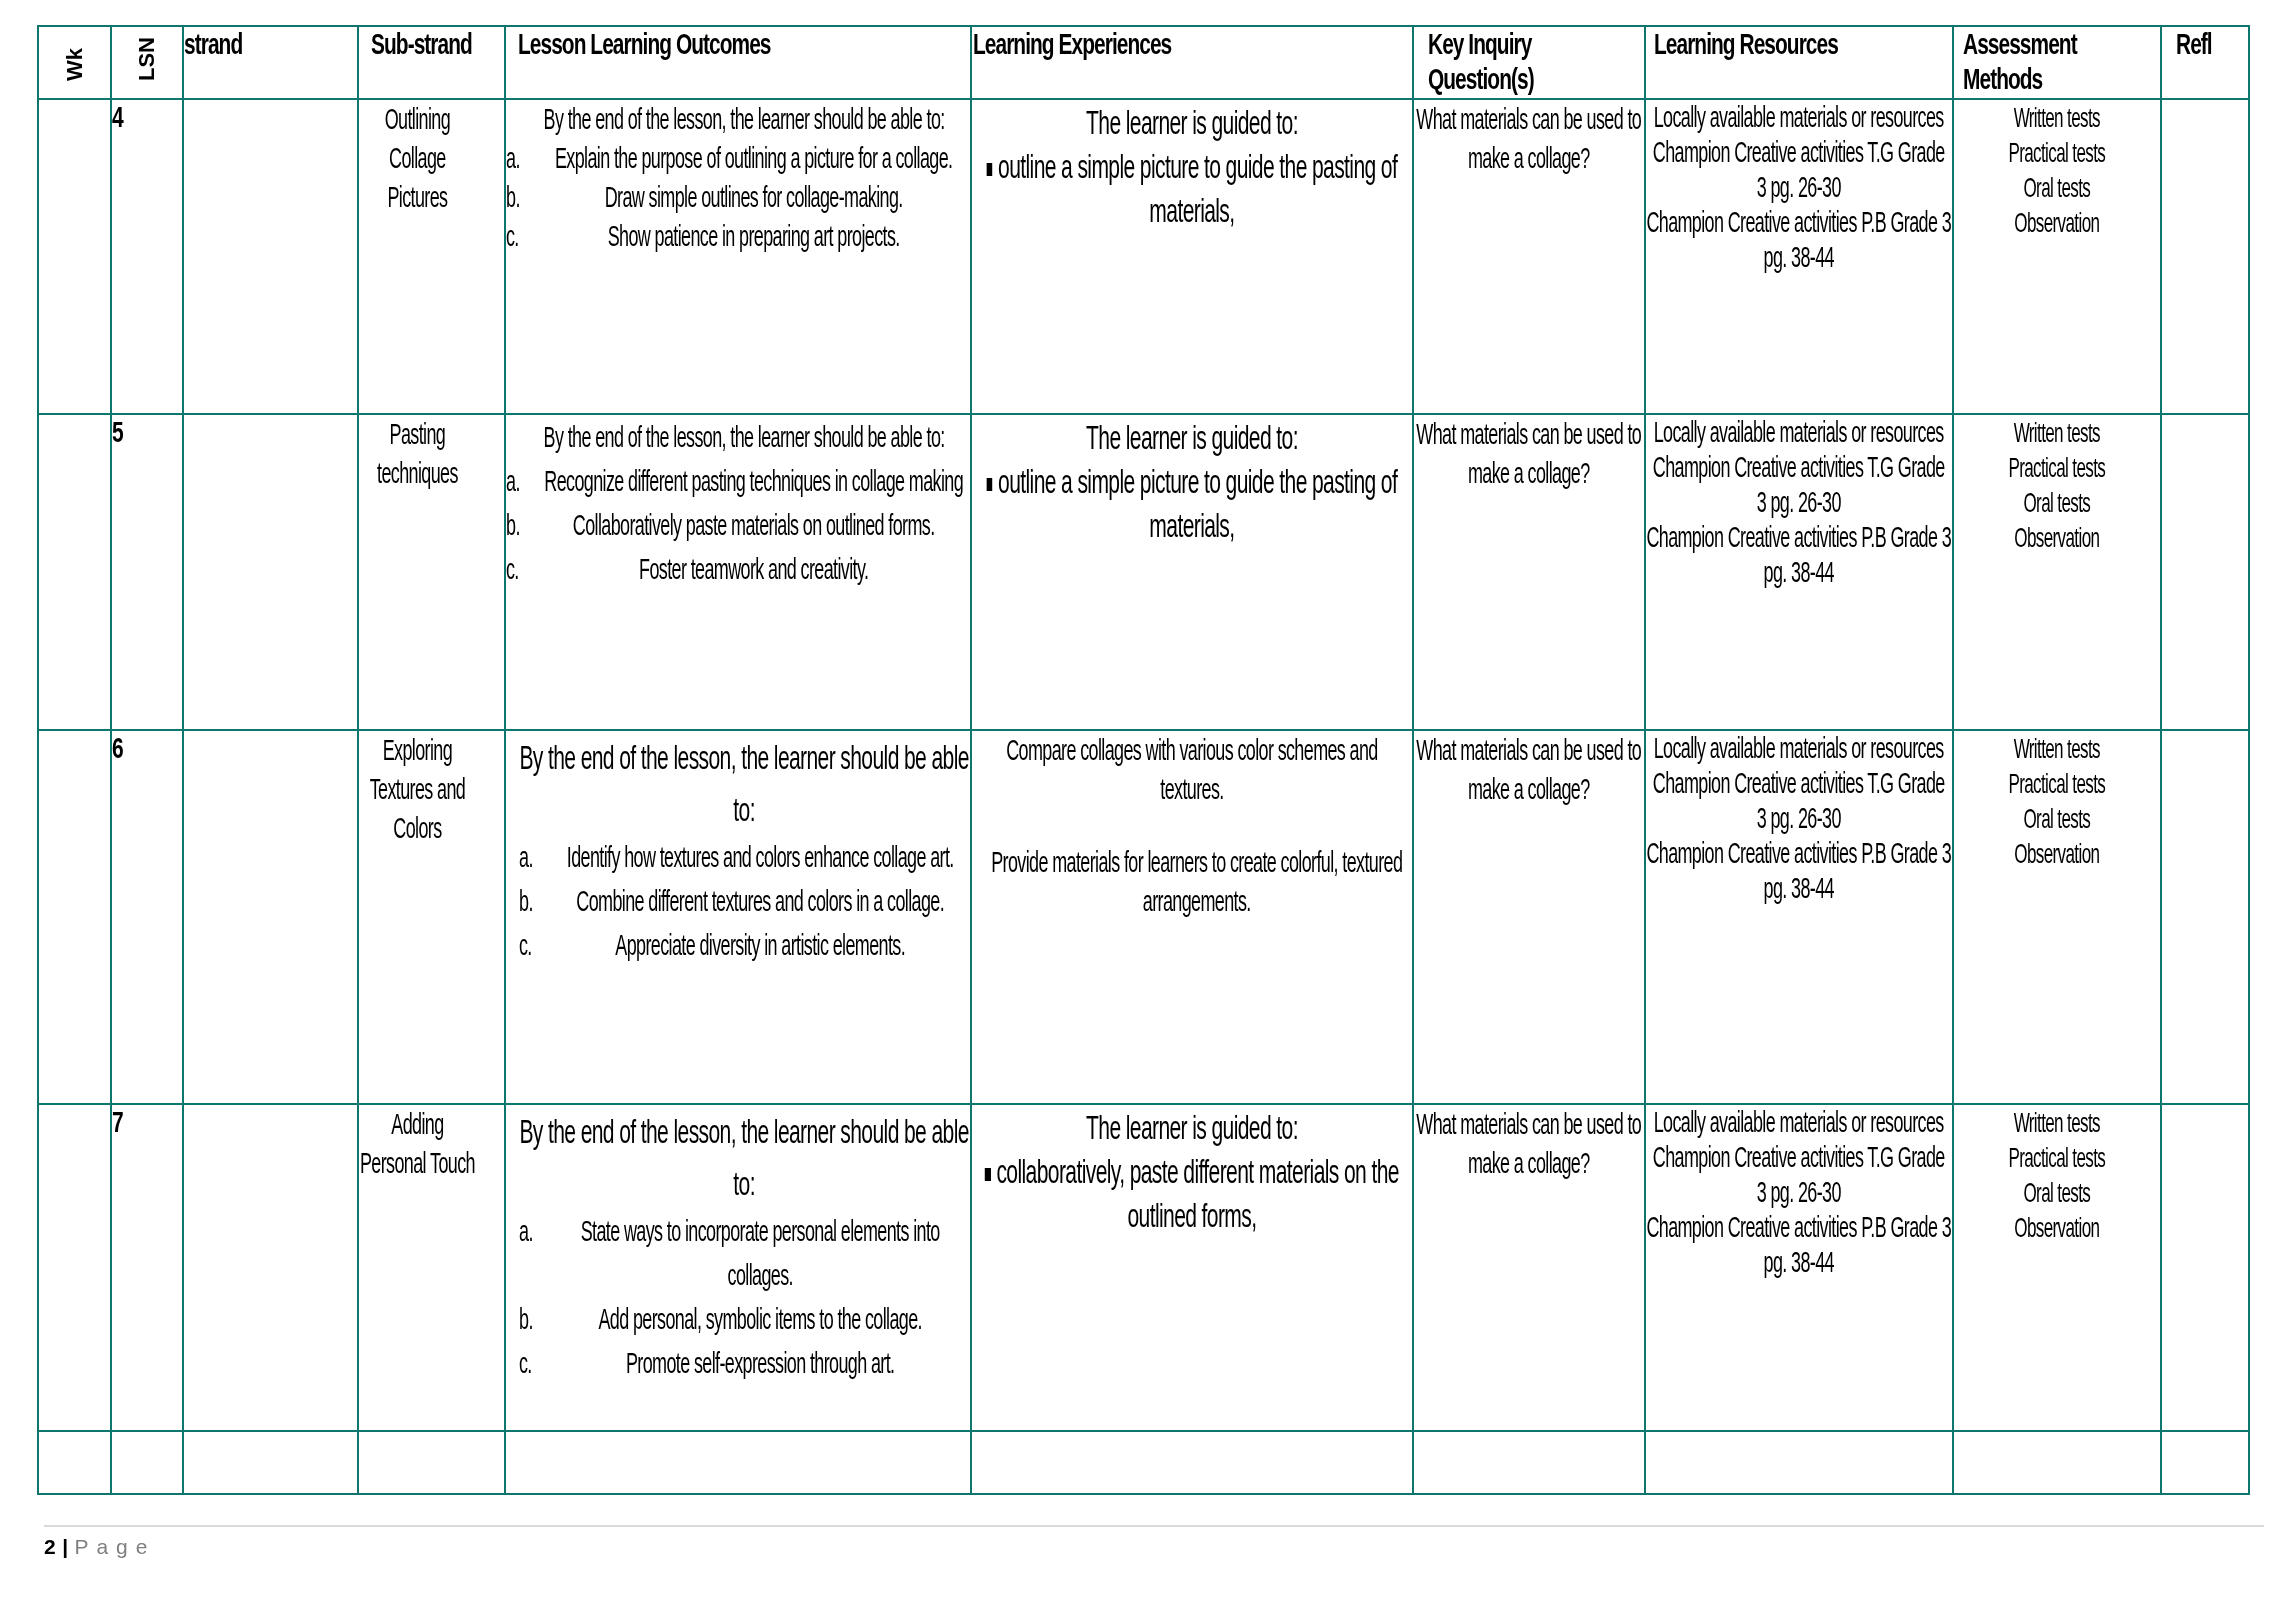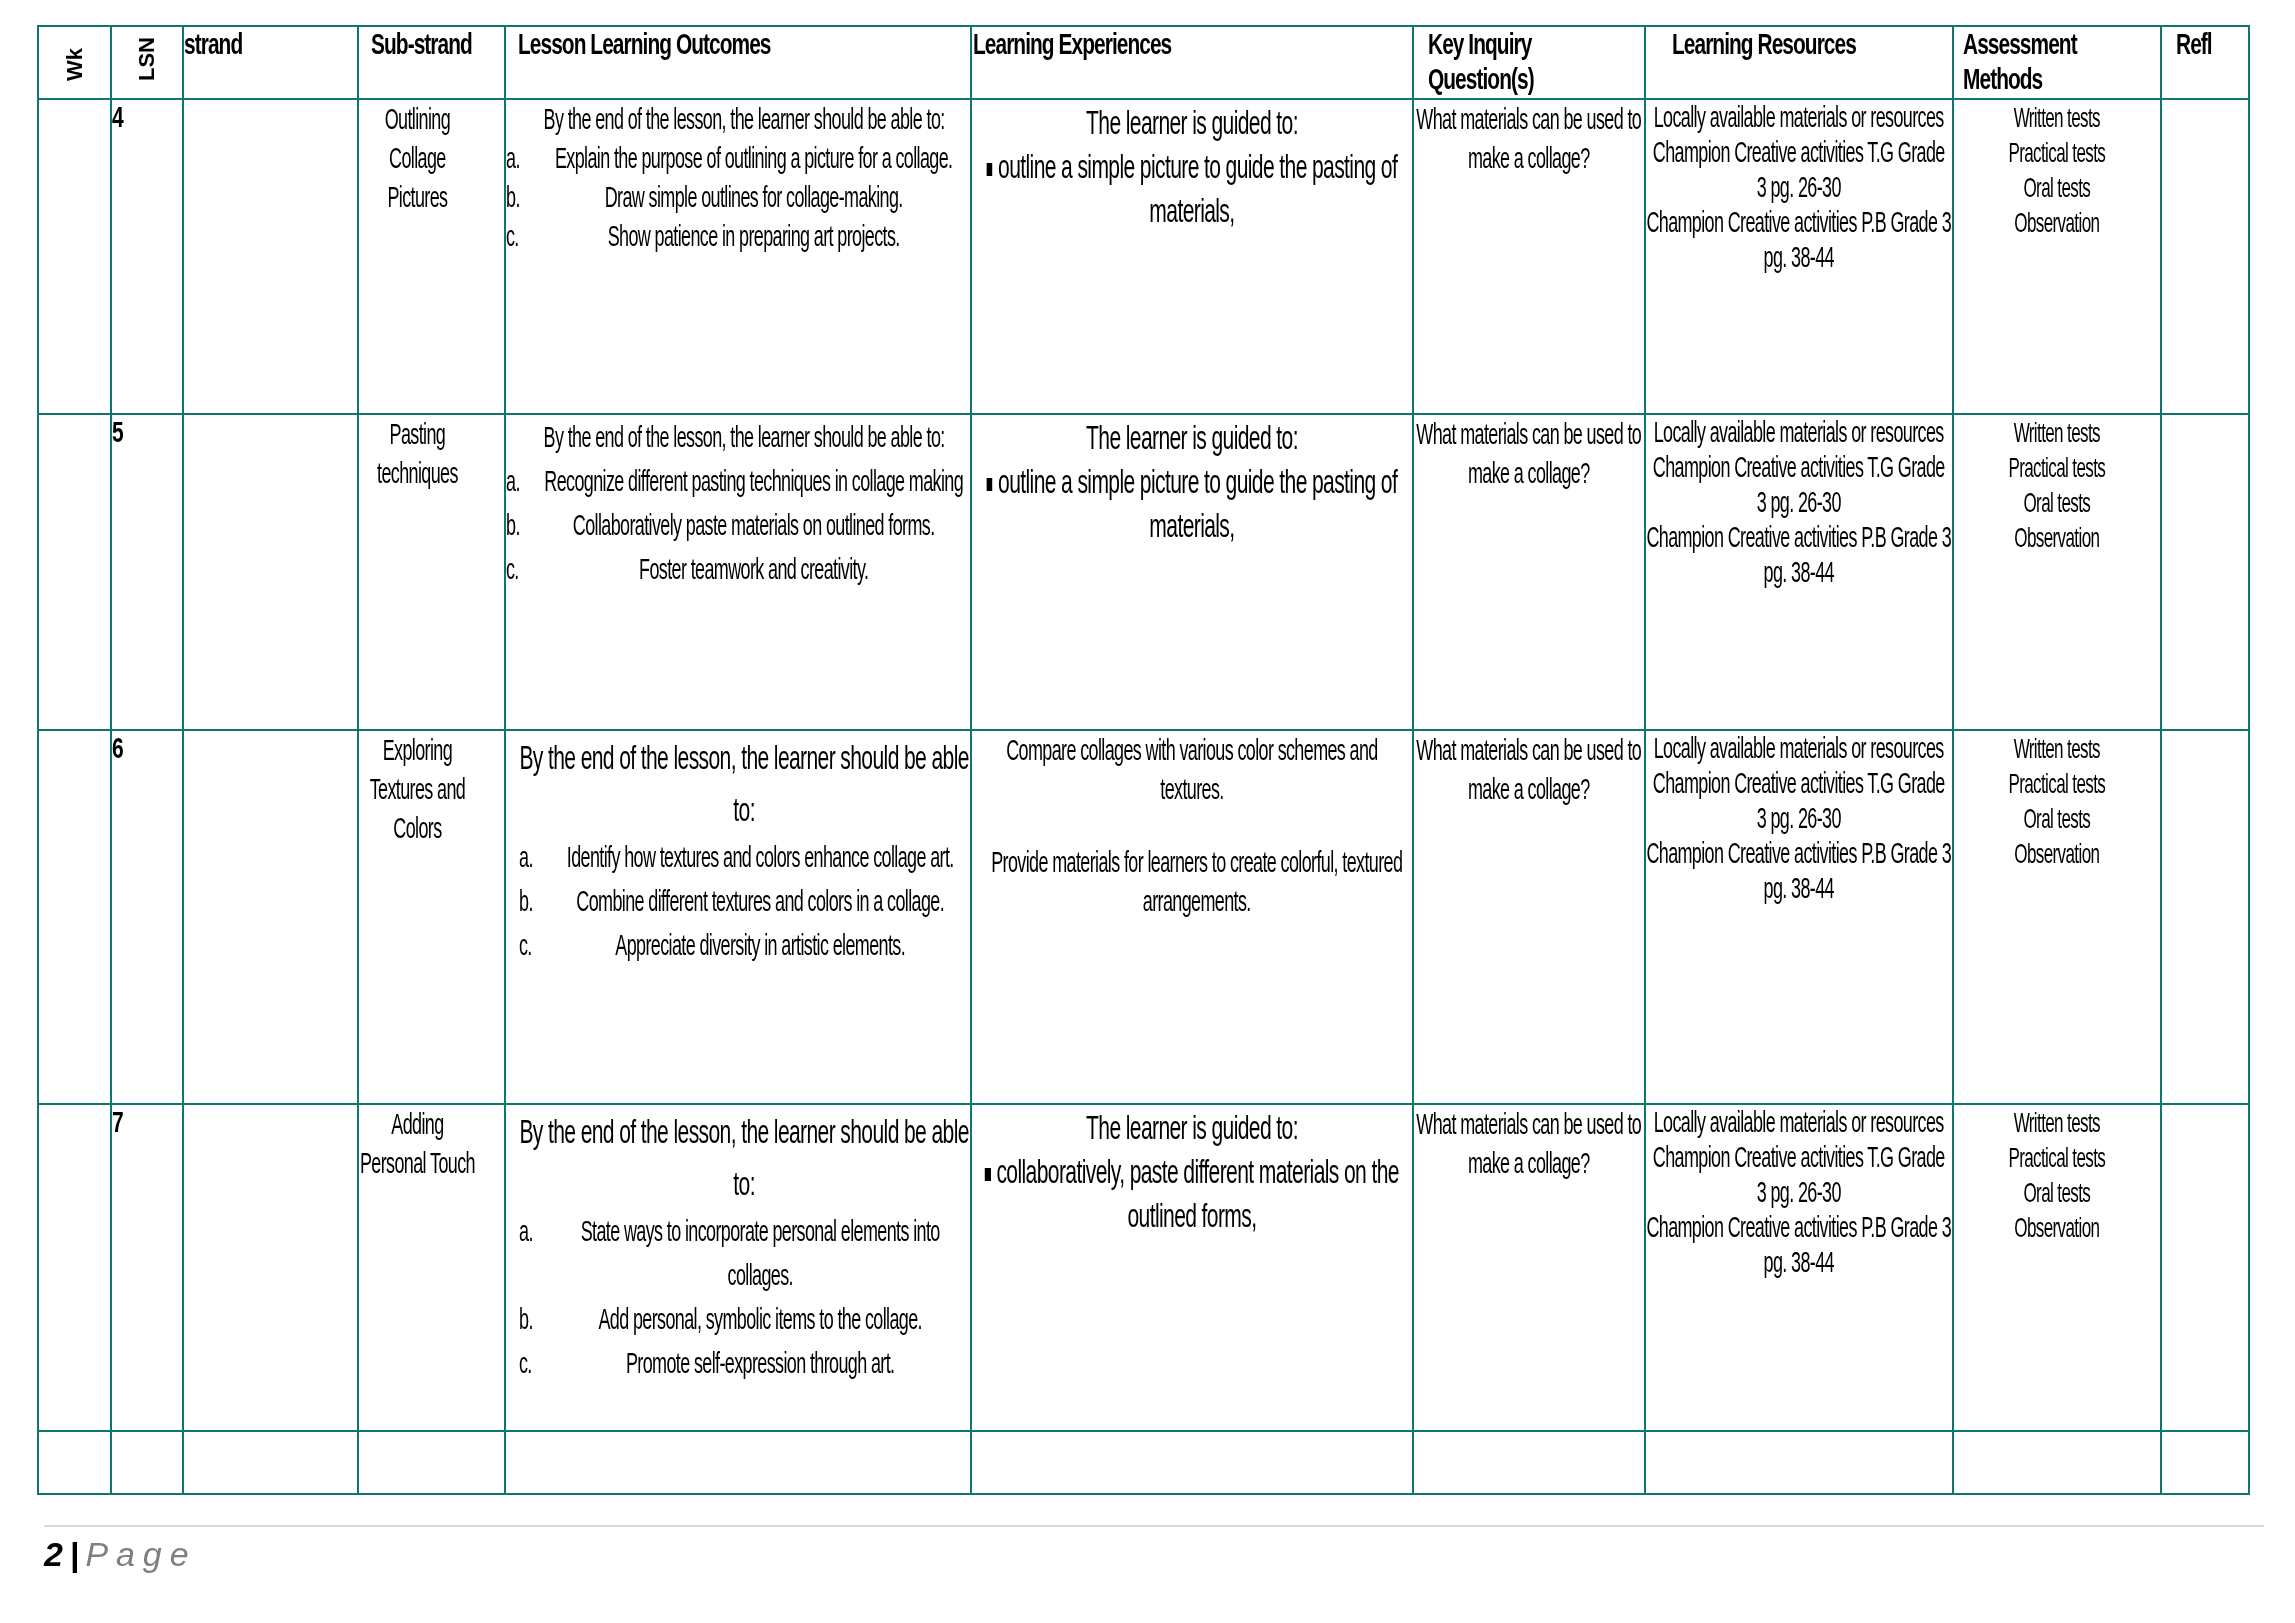--- a/index.html
+++ b/index.html
@@ -19,21 +19,21 @@
   .num { font-weight:bold; font-size:30px; padding:6.5px 0 0 14.4px; }
   .num .s { transform:scaleX(0.7); transform-origin:0 0; display:block; }
   .ol { margin:0; padding:0; list-style:none; }
   .ol li { position:relative; padding-left:52px; }
   .ol li .mk { position:absolute; left:0; }
   .big { font-size:34px; line-height:44px; }
   .outcome-intro { padding-left:13px; }
   .bullet-line .bul { display:inline-block; width:9.2px; height:13px; background:#000; margin-right:9.2px; vertical-align:middle; }
   .gap { height:34px; }
   .footer-line { position:absolute; left:44px; top:1525px; width:2220px; height:2px; background:#d9d9d9; }
-  .footer { position:absolute; left:44px; top:1535px; font-family:"Liberation Sans", sans-serif; font-size:34px;font-style:italic; }
+  .footer { position:absolute; left:44px; top:1535px; font-family:"Liberation Sans", sans-serif; font-size:21px; }
   .footer .pn { font-weight:bold; color:#000; }
   .footer .bar { font-weight:bold; color:#000; margin:0 6.5px; }
   .footer .pg { color:#7f7f7f; letter-spacing:7.9px; }
 </style>
 </head>
 <body>
 
 <table class="tbl">
   <colgroup>
     <col style="width:73px">
@@ -67,21 +67,21 @@
         </th>
     <th class="hd" style="padding-left:11.8px">
           <span class="hd-inner">Lesson Learning Outcomes</span>
         </th>
     <th class="hd" style="padding-left:1.3px">
           <span class="hd-inner">Learning Experiences</span>
         </th>
     <th class="hd" style="padding-left:14.4px">
           <span class="hd-inner" style="width:95%">Key Inquiry Question(s)</span>
         </th>
-    <th class="hd" style="padding-left:26px">
+    <th class="hd" style="padding-left:8px">
           <span class="hd-inner">Learning Resources</span>
         </th>
     <th class="hd" style="padding-left:9px">
           <span class="hd-inner" style="width:95%">Assessment Methods</span>
         </th>
     <th class="hd" style="padding-left:14.4px">
           <span class="hd-inner">Refl</span>
         </th>
   </tr>
 

